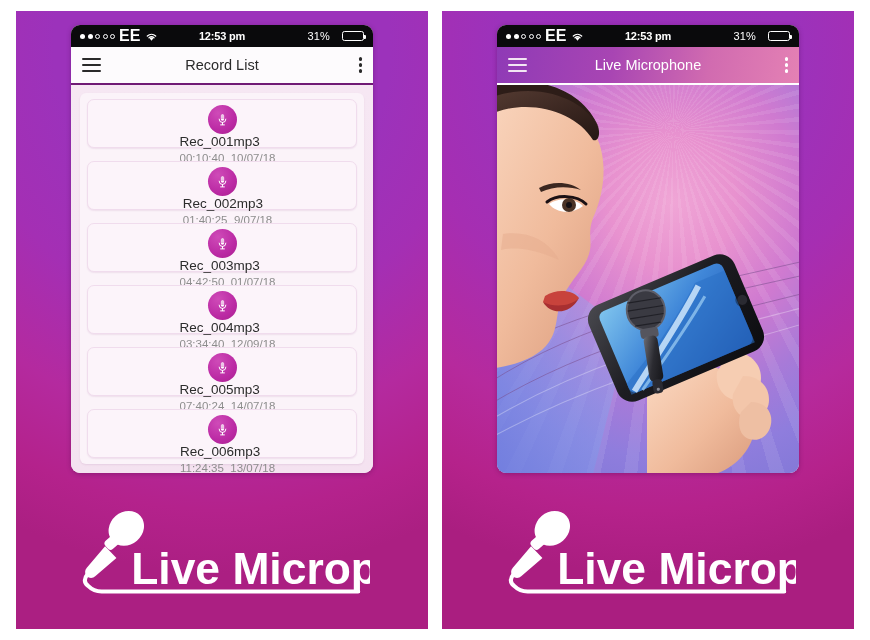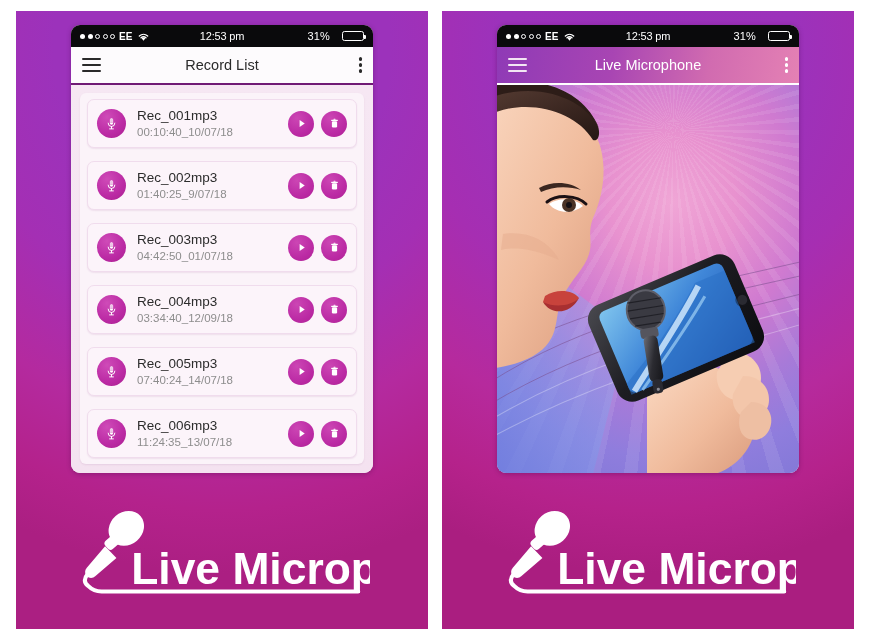--- a/index.html
+++ b/index.html
@@ -71,25 +71,25 @@
   .dots { display: flex; align-items: center; gap: 2.5px; }
   .dot {
     width: 5px; height: 5px; border-radius: 50%;
     background: #ffffff;
   }
   .dot.hollow {
     background: transparent;
     border: 1px solid #ffffff;
     width: 3px; height: 3px;
   }
-  .carrier { font-size: 10px; font-weight: bold; }
+  .carrier { font-size: 16px; font-weight: bold; }
   .wifi { width: 13px; height: 11px; position: relative; display:inline-block; }
   .sb-time {
     position: absolute; left: 0; right: 0; text-align: center;
-    font-size: 11px; font-weight: normal; letter-spacing: -.2px;
+    font-size: 11px; font-weight: bold; letter-spacing: -.2px;
   }
   .sb-right {
     margin-left: auto; display: flex; align-items: center; gap: 12px;
     font-size: 11px; font-weight: normal;
   }
   .batt {
     width: 22px; height: 10px; border: 1px solid #fff; border-radius: 2.5px;
     position: relative; padding: 1px; box-sizing: border-box;
   }
   .batt::after {
@@ -144,20 +144,21 @@
   .rec-row {
     display: flex; align-items: center;
     background: #fcf4fa;
     border: 1px solid #f0dced;
     border-radius: 7px;
     padding: 5px 9px;
     height: 49px;
     box-sizing: border-box;
     box-shadow: 0 1px 1.5px rgba(140,60,130,.10);
     cursor: pointer;
+    flex-direction: column;
   }
   .mic-badge {
     width: 29px; height: 29px; border-radius: 50%;
     background: radial-gradient(circle at 35% 28%, #cf4bb8 0%, #bb2aa4 60%, #a9208f 100%);
     display: flex; align-items: center; justify-content: center;
     flex: 0 0 auto;
   }
   .rec-text { margin-left: 11px; flex: 1 1 auto; min-width: 0; }
   .rec-name {
     font-size: 13.5px; color: #2c2c2c; line-height: 1.15;

